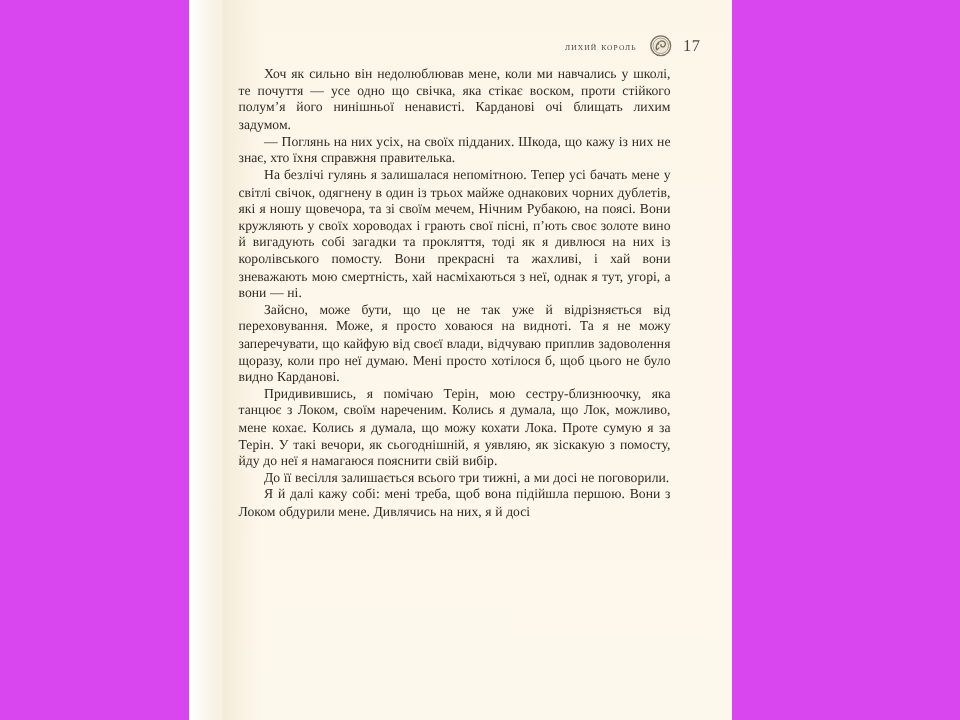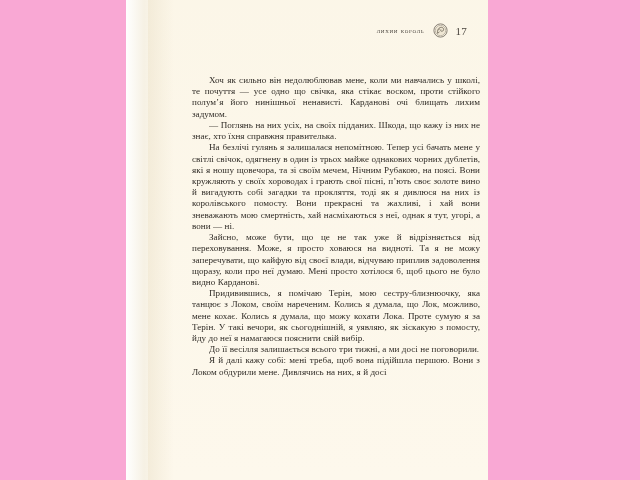--- a/index.html
+++ b/index.html
@@ -10,21 +10,21 @@
     width: 640px;
     height: 480px;
     background: #ffffff;
     font-family: "Liberation Serif", "DejaVu Serif", serif;
     overflow: hidden;
   }
   #viewport {
     position: relative;
     width: 640px;
     height: 480px;
-    background: #f9a8d4;
+    background: #d946ef;
   }
   
   #gutter-shadow {
     position: absolute;
     left: 126px;
     top: 0;
     width: 30px;
     height: 480px;
     background: linear-gradient(to right, #ffffff 0%, #f6f1e4 60%, #fbf6e9 100%);
     pointer-events: none;
@@ -87,23 +87,22 @@
     font-family: "Liberation Serif", "DejaVu Serif", serif;
     font-size: 11px;
     color: #4a453e;
     letter-spacing: 0.3px;
   }
 
   
   .text-block {
     position: absolute;
     top: 44px;
-    left: 44px;
+    left: 11px;
     width: 288px;
-    margin-top: 31px;
   }
   .para {
     margin: 0;
     text-indent: 17px;
     text-align: justify;
     font-family: "Liberation Serif", "DejaVu Serif", serif;
     font-size: 9.1px;
     line-height: 11.22px;
     color: #2f2b26;
     letter-spacing: 0.02px;

